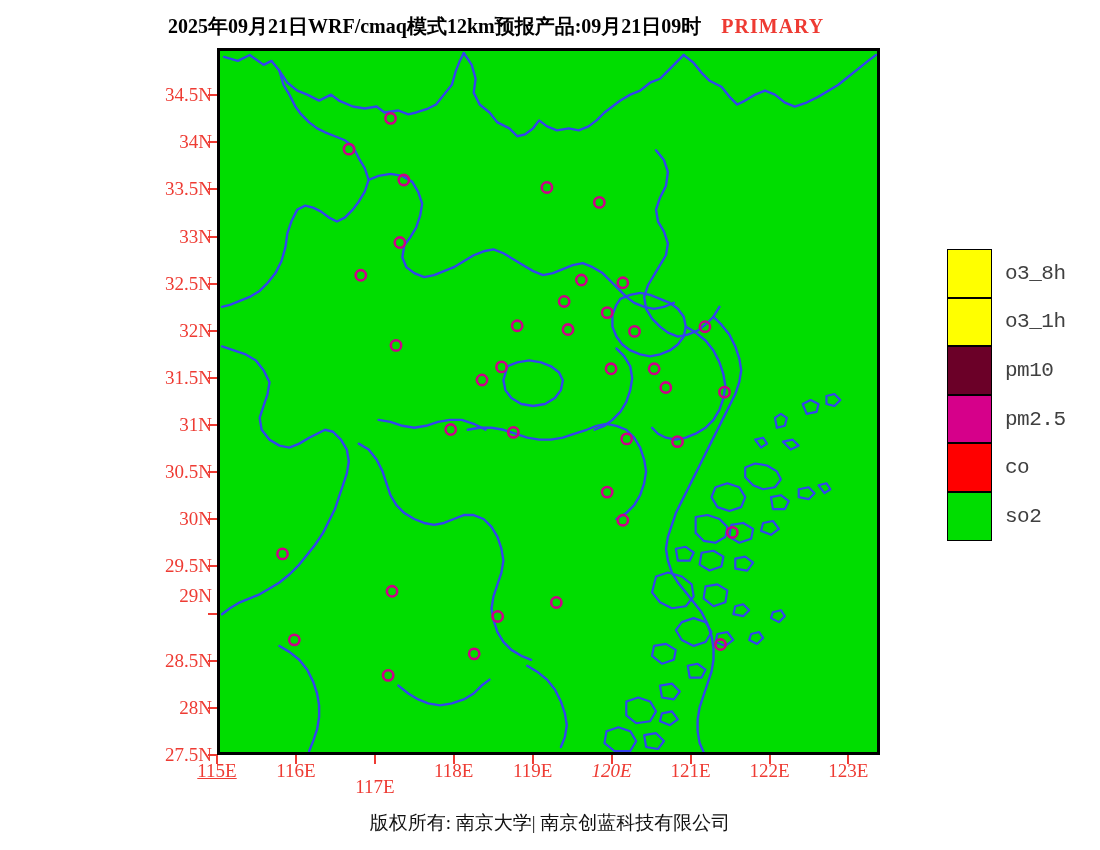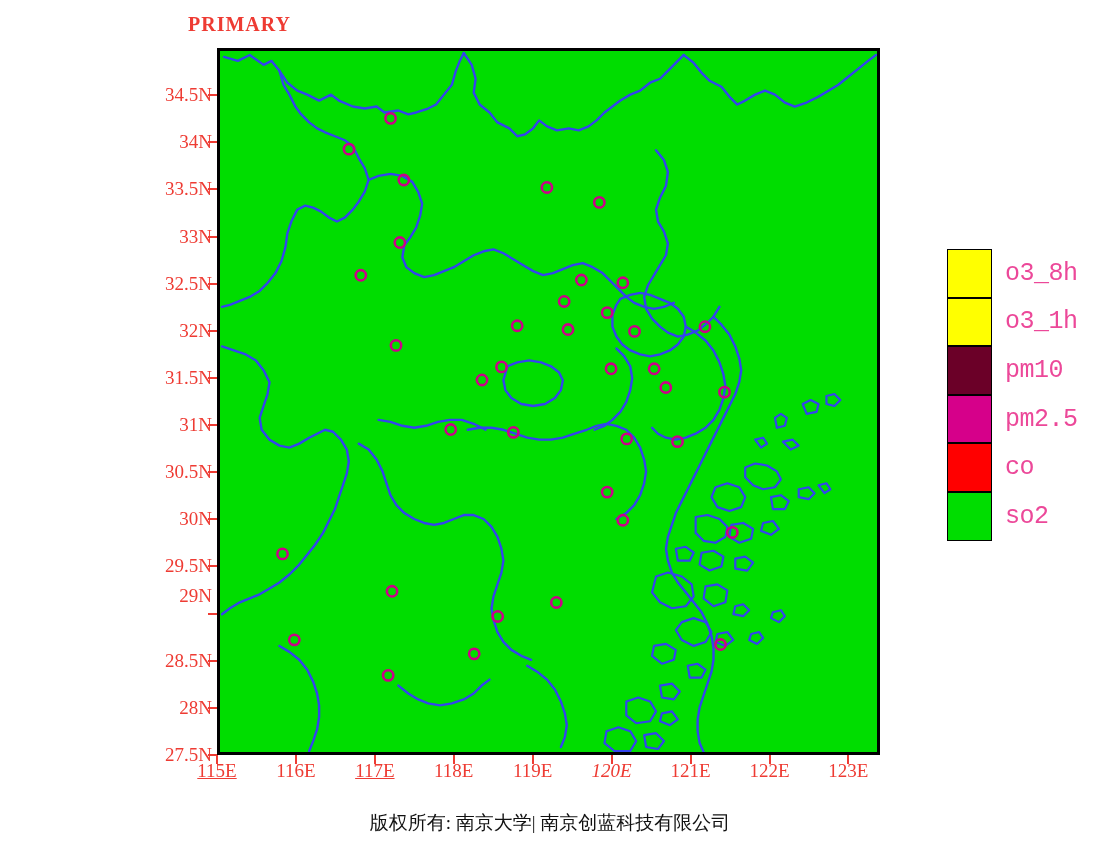--- a/index.html
+++ b/index.html
@@ -113,22 +113,22 @@
   }
   .legend-swatch {
     width: 45px;
     height: 48.6px;
     border: 1px solid #000000;
     box-sizing: border-box;
     flex: none;
   }
   .legend-label {
     margin-left: 13px;
-    font-size: 25px;
-    color: #ec4899;
+    font-size: 21px;
+    color: #404040;
     font-family: "Liberation Mono", "DejaVu Sans Mono", monospace;
     white-space: nowrap;
     letter-spacing: -0.5px;
   }
 
   
   #footer {
     position: absolute;
     left: 0;
     top: 810px;
@@ -136,20 +136,21 @@
     text-align: center;
     font-size: 19px;
     color: #111111;
     font-family: "Liberation Serif", "DejaVu Serif", serif;
   }
 </style>
 </head>
 <body>
 
 <div id="title-bar">
+  <span id="title-main">2025年09月21日WRF/cmaq模式12km预报产品:09月21日09时</span>
   <span id="title-primary">PRIMARY</span>
 </div>
 
 <div id="plot-frame">
   <svg id="map-canvas" viewBox="0 0 663 707" preserveAspectRatio="none">
     <g id="borders" fill="none" stroke="#3344ee" stroke-width="2.4" stroke-linejoin="round" stroke-linecap="round">
 
       <path d="M4 6 L18 10 L30 4 L44 14 L52 10 L60 20 L68 32 L78 40 L88 44
                L100 50 L112 44 L120 50 L134 56 L146 58 L158 56 L166 62
                L180 60 L190 64 L198 62 L210 58 L218 54 L226 44 L234 34
@@ -327,21 +328,21 @@
     <div class="axis-label ylab" style="top: 519.333px;">30N</div>
     <div class="axis-label ylab" style="top: 566.467px; font-family: Liberation Serif, serif;">29.5N</div>
     <div class="axis-label ylab" style="top: 596px;">29N</div>
     <div class="axis-label ylab" style="top: 660.733px;">28.5N</div>
     <div class="axis-label ylab" style="top: 707.867px;">28N</div>
     <div class="axis-label ylab" style="top: 755px;">27.5N</div>
   </div>
 <div id="x-axis-labels">
     <div class="axis-label xlab" style="left: 217px; top: 0px; text-decoration: underline;">115E</div>
     <div class="axis-label xlab" style="left: 295.929px; top: 0px;">116E</div>
-    <div class="axis-label xlab" style="left: 374.857px; top: 0px; text-decoration: underline;">117E</div>
+    <div class="axis-label xlab" style="left: 374.857px; top: 16px;">117E</div>
     <div class="axis-label xlab" style="left: 453.786px; top: 0px;">118E</div>
     <div class="axis-label xlab" style="left: 532.714px; top: 0px;">119E</div>
     <div class="axis-label xlab" style="left: 611.643px; top: 0px; font-style: italic;">120E</div>
     <div class="axis-label xlab" style="left: 690.571px; top: 0px;">121E</div>
     <div class="axis-label xlab" style="left: 769.5px; top: 0px;">122E</div>
     <div class="axis-label xlab" style="left: 848.429px; top: 0px;">123E</div>
   </div>
 <div id="axis-ticks">
     <div class="tick ytick" style="top: 94.1333px;"></div>
     <div class="tick ytick" style="top: 141.267px;"></div>

